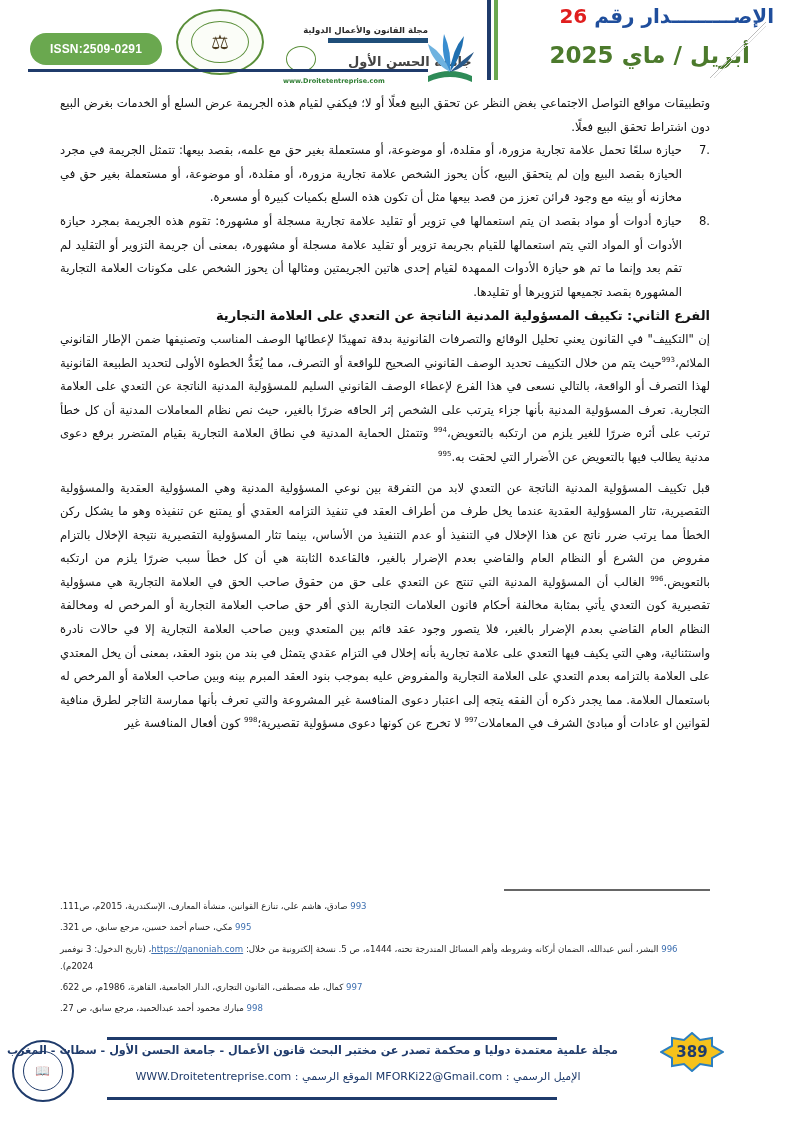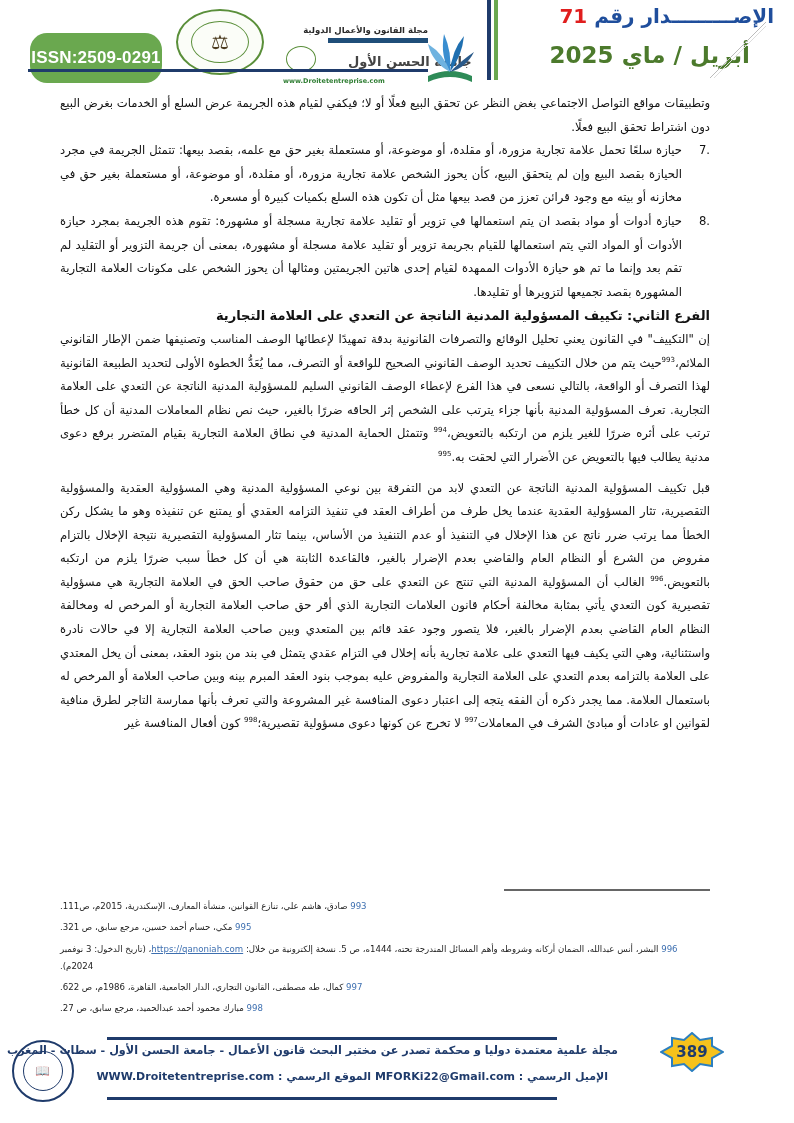--- a/index.html
+++ b/index.html
@@ -2,23 +2,23 @@
 <html><head>
 <meta charset="utf-8">
 <style>
   * { margin: 0; padding: 0; box-sizing: border-box; }
   html, body { width: 794px; height: 1123px; background: #ffffff; overflow: hidden; }
   body { position: relative; font-family: "DejaVu Sans", sans-serif; color: #111; }
 
   
   .header { position: absolute; left: 0; top: 0; width: 794px; height: 90px; }
   .issn {
-    position: absolute; left: 30px; top: 33px; width: 132px; height: 50px;
+    position: absolute; left: 30px; top: 33px; width: 132px; height: 32px;
     background: #6aa84f; border-radius: 17px; color: #fff;
-    font-family: "Liberation Sans", sans-serif; font-size: 17px; font-weight: bold;
+    font-family: "Liberation Sans", sans-serif; font-size: 12px; font-weight: bold;
     display: flex; align-items: center; justify-content: center; letter-spacing: 0.2px;
   }
   .lab-seal {
     position: absolute; left: 176px; top: 9px; width: 88px; height: 66px; border-radius: 50%;
     border: 2px solid #5a8f3a; display: flex; align-items: center; justify-content: center;
     background: #fbfdf8;
   }
   .lab-seal .inner { width: 58px; height: 42px; border-radius: 50%; border: 1px solid #5a8f3a;
     display: flex; align-items: center; justify-content: center; }
   .scales { font-size: 20px; color: #4b3b1f; font-family: "DejaVu Sans", sans-serif; }
@@ -75,21 +75,21 @@
   }
   .foot-seal .inner { width: 40px; height: 40px; border-radius: 50%; border: 1px solid #1f3b6b;
     display: flex; align-items: center; justify-content: center; font-size: 12px; color: #4b7a2c; }
   .foot-rule { position: absolute; left: 107px; width: 450px; height: 3px; background: #1f3b6b; }
   .foot-line1 {
     position: absolute; left: 108px; top: 14px; width: 510px; direction: rtl; text-align: left;
     font-family: "DejaVu Sans", sans-serif; font-weight: bold; font-size: 11.2px; color: #1f3b6b; white-space: nowrap;
   }
   .foot-line2 {
     position: absolute; left: 108px; top: 40px; width: 500px; direction: rtl; text-align: center;
-    font-family: "DejaVu Sans", sans-serif; font-weight: bold; font-size: 11px; color: #1f3b6b; white-space: nowrap;
+    font-family: "DejaVu Sans", sans-serif; font-weight: normal; font-size: 11px; color: #1f3b6b; white-space: nowrap;
   }
   .page-badge { position: absolute; left: 660px; top: 2px; width: 64px; height: 40px; }
   .page-badge .num {
     position: absolute; left: 0; top: 0; width: 64px; height: 40px; display: flex; align-items: center; justify-content: center;
     font-family: "DejaVu Sans", sans-serif; font-weight: bold; font-size: 15px; color: #1f3b6b;
   }
 </style>
 </head>
 <body>
 
@@ -116,21 +116,21 @@
       <path d="M28 46 Q40 34 52 26 Q44 42 28 46 Z" fill="#2a5a8a"></path>
     </svg>
   </div>
 
   <div class="v-bars">
     <span style="left:0; background:#1f3b6b;"></span>
     <span style="left:7px; background:#6aa84f;"></span>
   </div>
 
   <div class="issue-line">
-    <span>الإصـــــــــدار رقم </span><span class="num">71</span>
+    <span>الإصـــــــــدار رقم </span><span class="num">26</span>
   </div>
   <div class="date-line">أبريل / ماي 2025</div>
   <svg class="diag" viewBox="0 0 60 60">
     <line x1="2" y1="58" x2="58" y2="2" stroke="#bbb" stroke-width="1"></line>
     <line x1="6" y1="58" x2="58" y2="6" stroke="#ddd" stroke-width="1"></line>
   </svg>
   <div class="header-rule"></div>
 </div>
 
 <div class="content">

